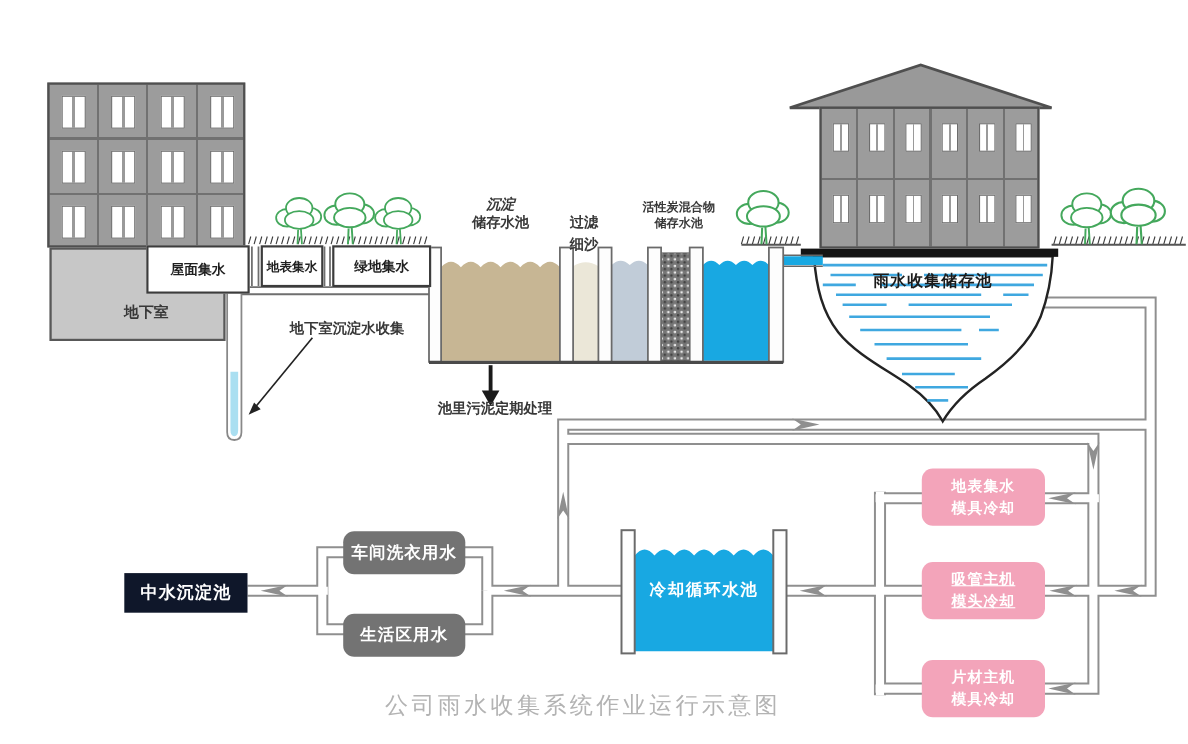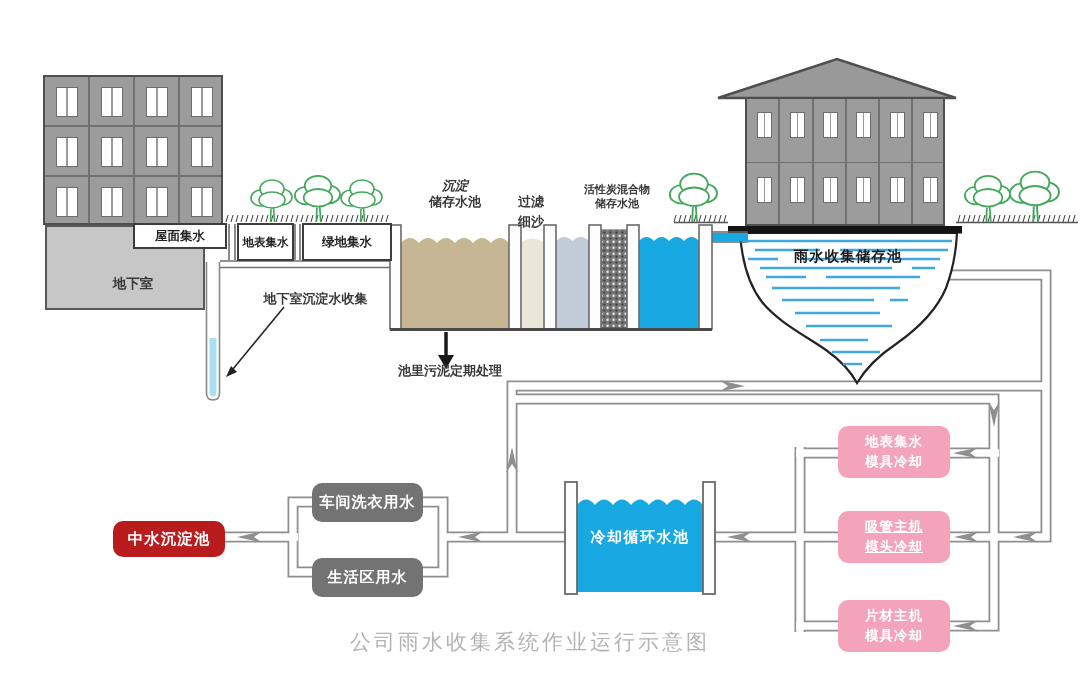--- a/index.html
+++ b/index.html
@@ -16,21 +16,21 @@
   #right-building{left:745px;top:97px;width:200px;height:129px;background-color:#9c9c9c;
     border:2px solid #4f4f4f;
     background-image:repeating-linear-gradient(to right,transparent 0 31.3px,#717171 31.3px 33.3px),
                      repeating-linear-gradient(to bottom,transparent 0 62.5px,#717171 62.5px 64.5px);}
   .window{position:absolute;background:#ffffff;border:1px solid #6d6d6d;
     background-image:linear-gradient(to right,transparent 44%,#9a9a9a 44% 56%,transparent 56%);}
   #basement{left:45px;top:225px;width:160px;height:85px;background:#c7c7c7;border:2px solid #585858;}
   .cbox{background:#ffffff;border:2px solid #3c3c3c;display:flex;align-items:center;justify-content:center;
         font-weight:bold;font-size:12.5px;color:#1f1f1f;z-index:2;}
   
-  .graybox{background:#b91c1c;border-radius:10px;display:flex;align-items:center;justify-content:center;
+  .graybox{background:#0f172a;border-radius:0;display:flex;align-items:center;justify-content:center;
            color:#ffffff;font-weight:bold;font-size:15.5px;letter-spacing:1px;}
   .greenbox{background:#737373;border-radius:10px;display:flex;align-items:center;justify-content:center;
             color:#ffffff;font-weight:bold;font-size:15px;letter-spacing:1px;}
   .pinkbox{background:#f3a4ba;border-radius:10px;display:flex;flex-direction:column;align-items:center;
            justify-content:center;color:#ffffff;font-weight:bold;font-size:13.5px;line-height:1.5;letter-spacing:1px;}
   #caption{left:310px;top:629px;width:440px;font-size:21px;letter-spacing:3px;color:#b3b3b3;font-weight:normal;}
   #watermark{left:872px;top:624px;width:206px;font-size:31px;font-weight:900;color:#3f3f3f;text-align:left;
     letter-spacing:0px;white-space:nowrap;
     text-shadow:-2px 0 #fff,2px 0 #fff,0 -2px #fff,0 2px #fff,-1px -1px #fff,1px 1px #fff,-1px 1px #fff,1px -1px #fff;}
 </style>
@@ -284,21 +284,21 @@
       <div class="window" style="left: 142.7px; top: 13px; width: 13px; height: 24px;"></div>
       <div class="window" style="left: 176px; top: 13px; width: 13px; height: 24px;"></div>
       <div class="window" style="left: 9.5px; top: 77.5px; width: 13px; height: 24px;"></div>
       <div class="window" style="left: 42.8px; top: 77.5px; width: 13px; height: 24px;"></div>
       <div class="window" style="left: 76.1px; top: 77.5px; width: 13px; height: 24px;"></div>
       <div class="window" style="left: 109.4px; top: 77.5px; width: 13px; height: 24px;"></div>
       <div class="window" style="left: 142.7px; top: 77.5px; width: 13px; height: 24px;"></div>
       <div class="window" style="left: 176px; top: 77.5px; width: 13px; height: 24px;"></div>
     </div>
 
-  <div class="blk cbox" style="left:133px;top:223px;width:94px;height:26px;">
+  <div class="blk cbox" style="left:133px;top:223px;width:94px;height:44px;">
     <span>屋面集水</span>
   </div>
   <div class="blk cbox" style="left:237px;top:223px;width:57px;height:38px;font-size:11.5px;">
     <span>地表集水</span>
   </div>
   <div class="blk cbox" style="left:302px;top:223px;width:90px;height:38px;">
     <span>绿地集水</span>
   </div>
 
   <div class="lbl" style="left:95px;top:276px;width:76px;font-size:13.5px;">地下室</div>

